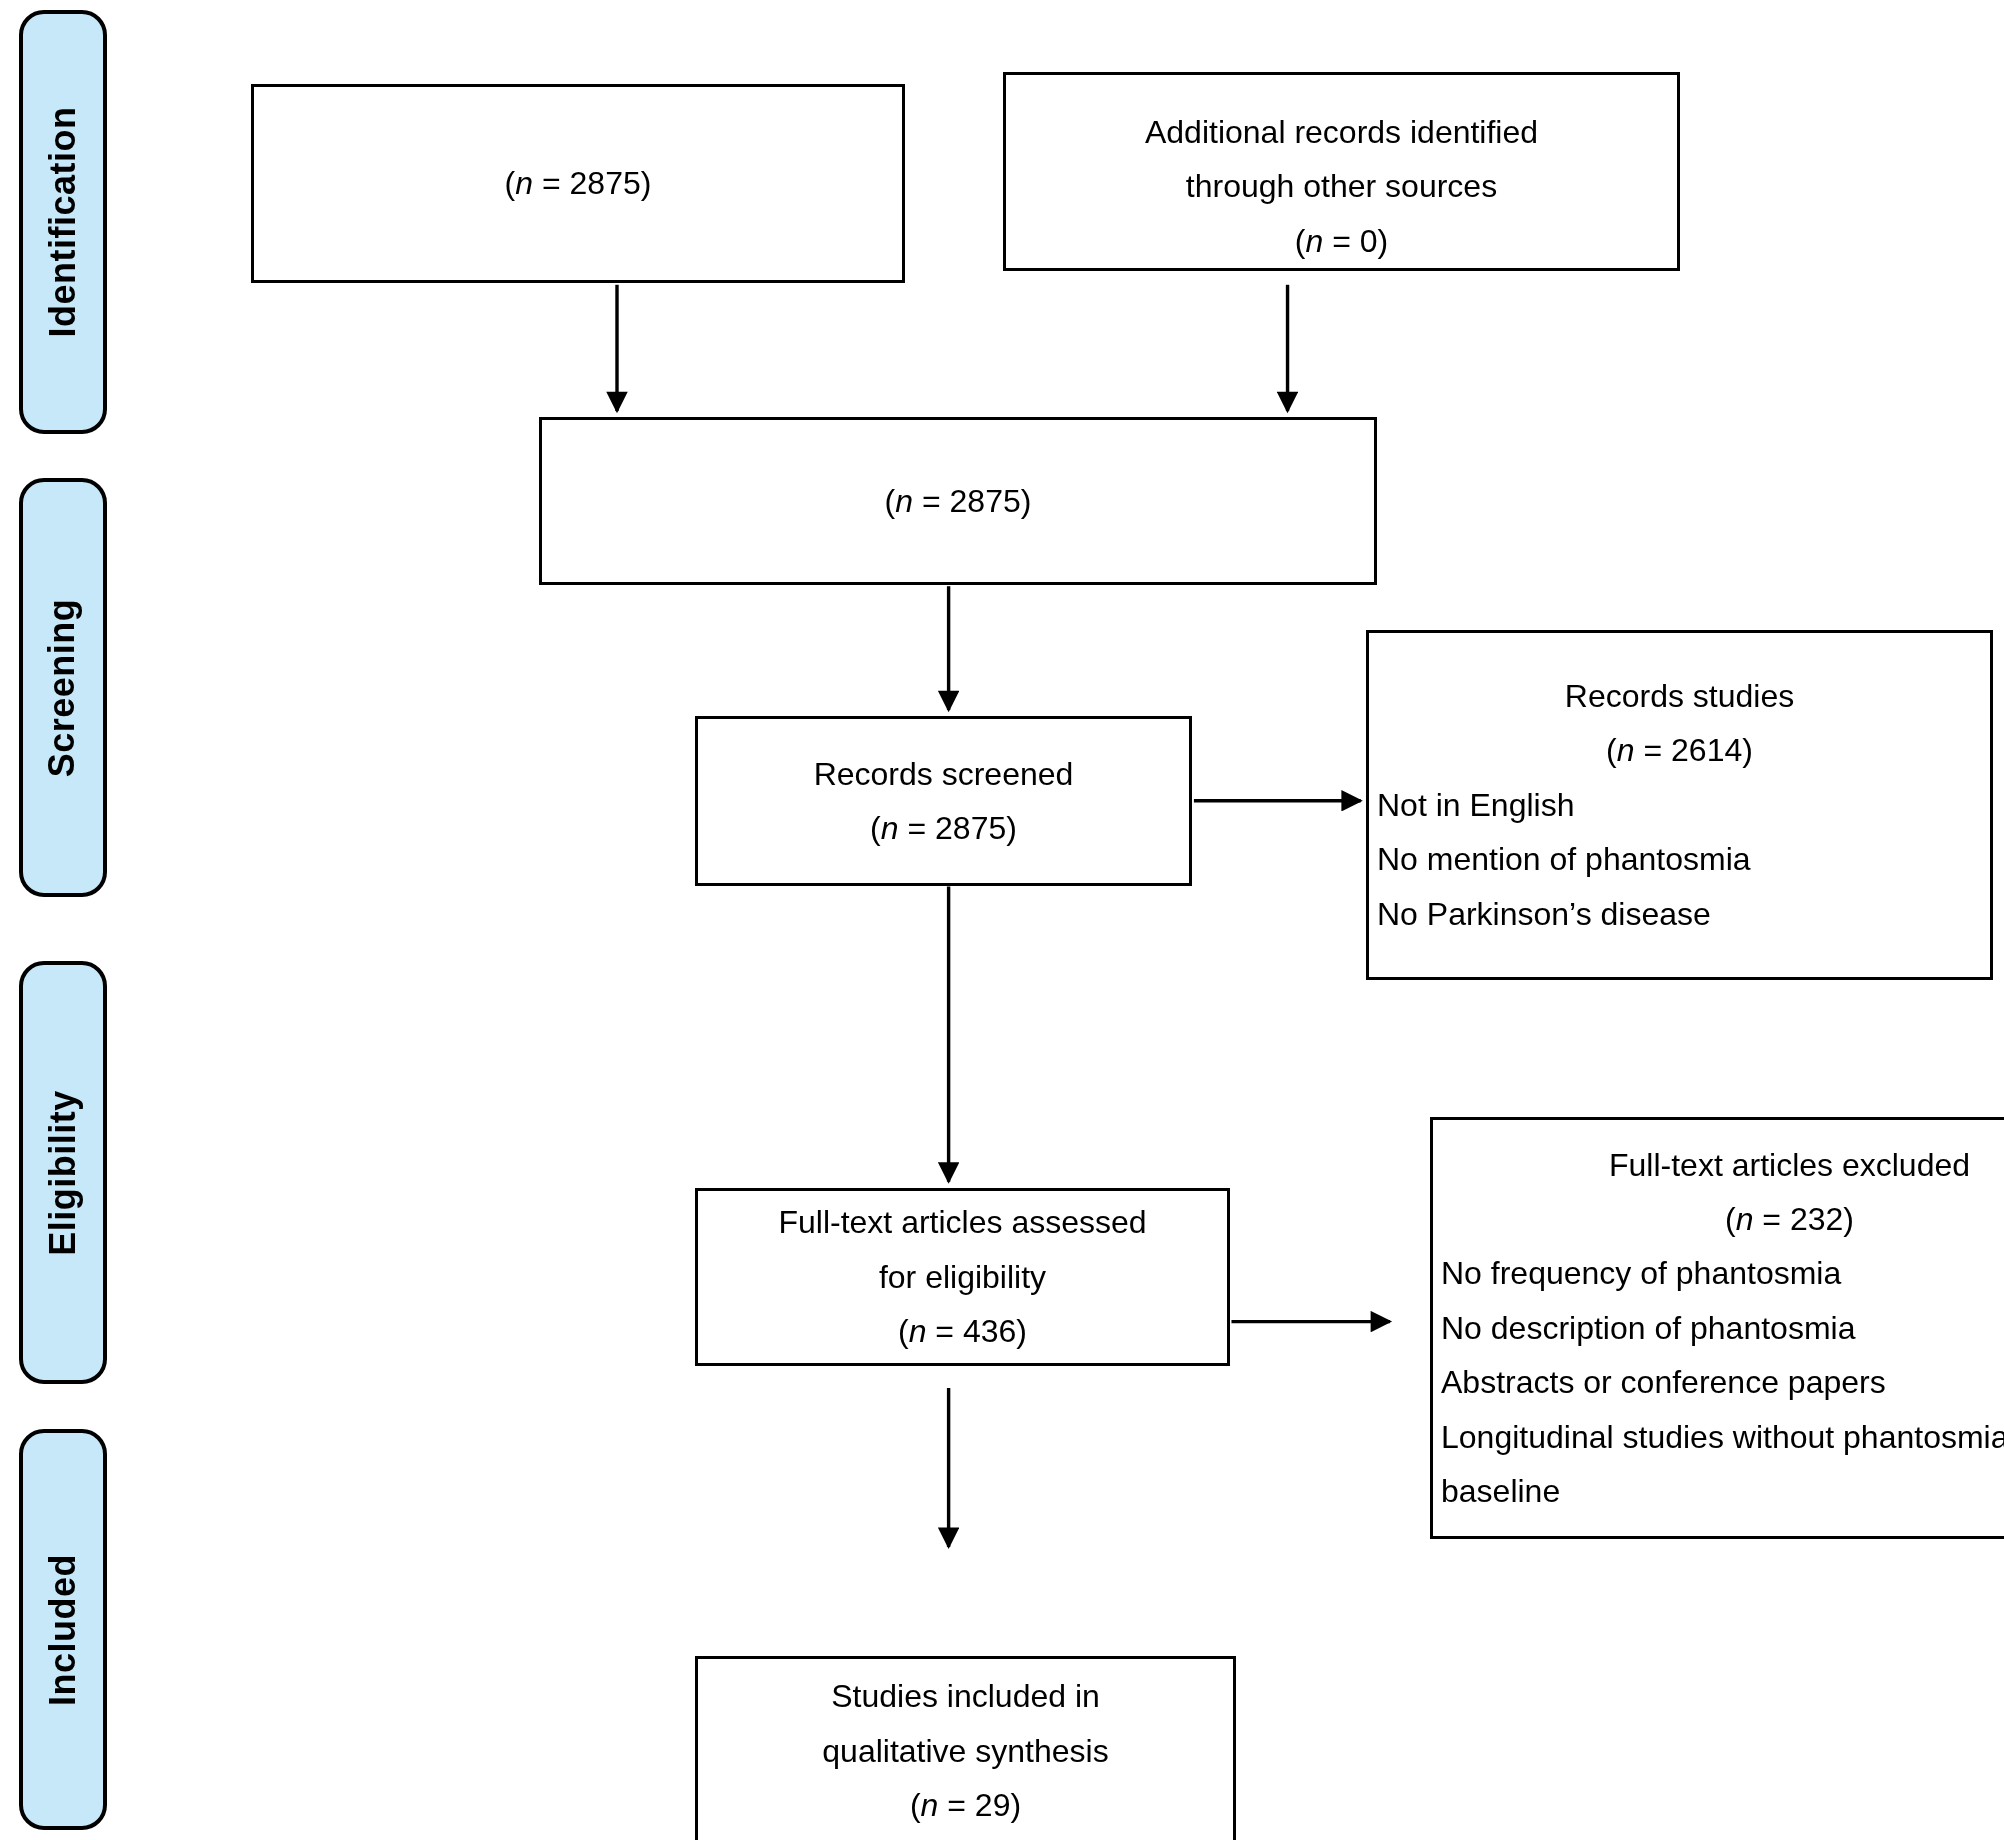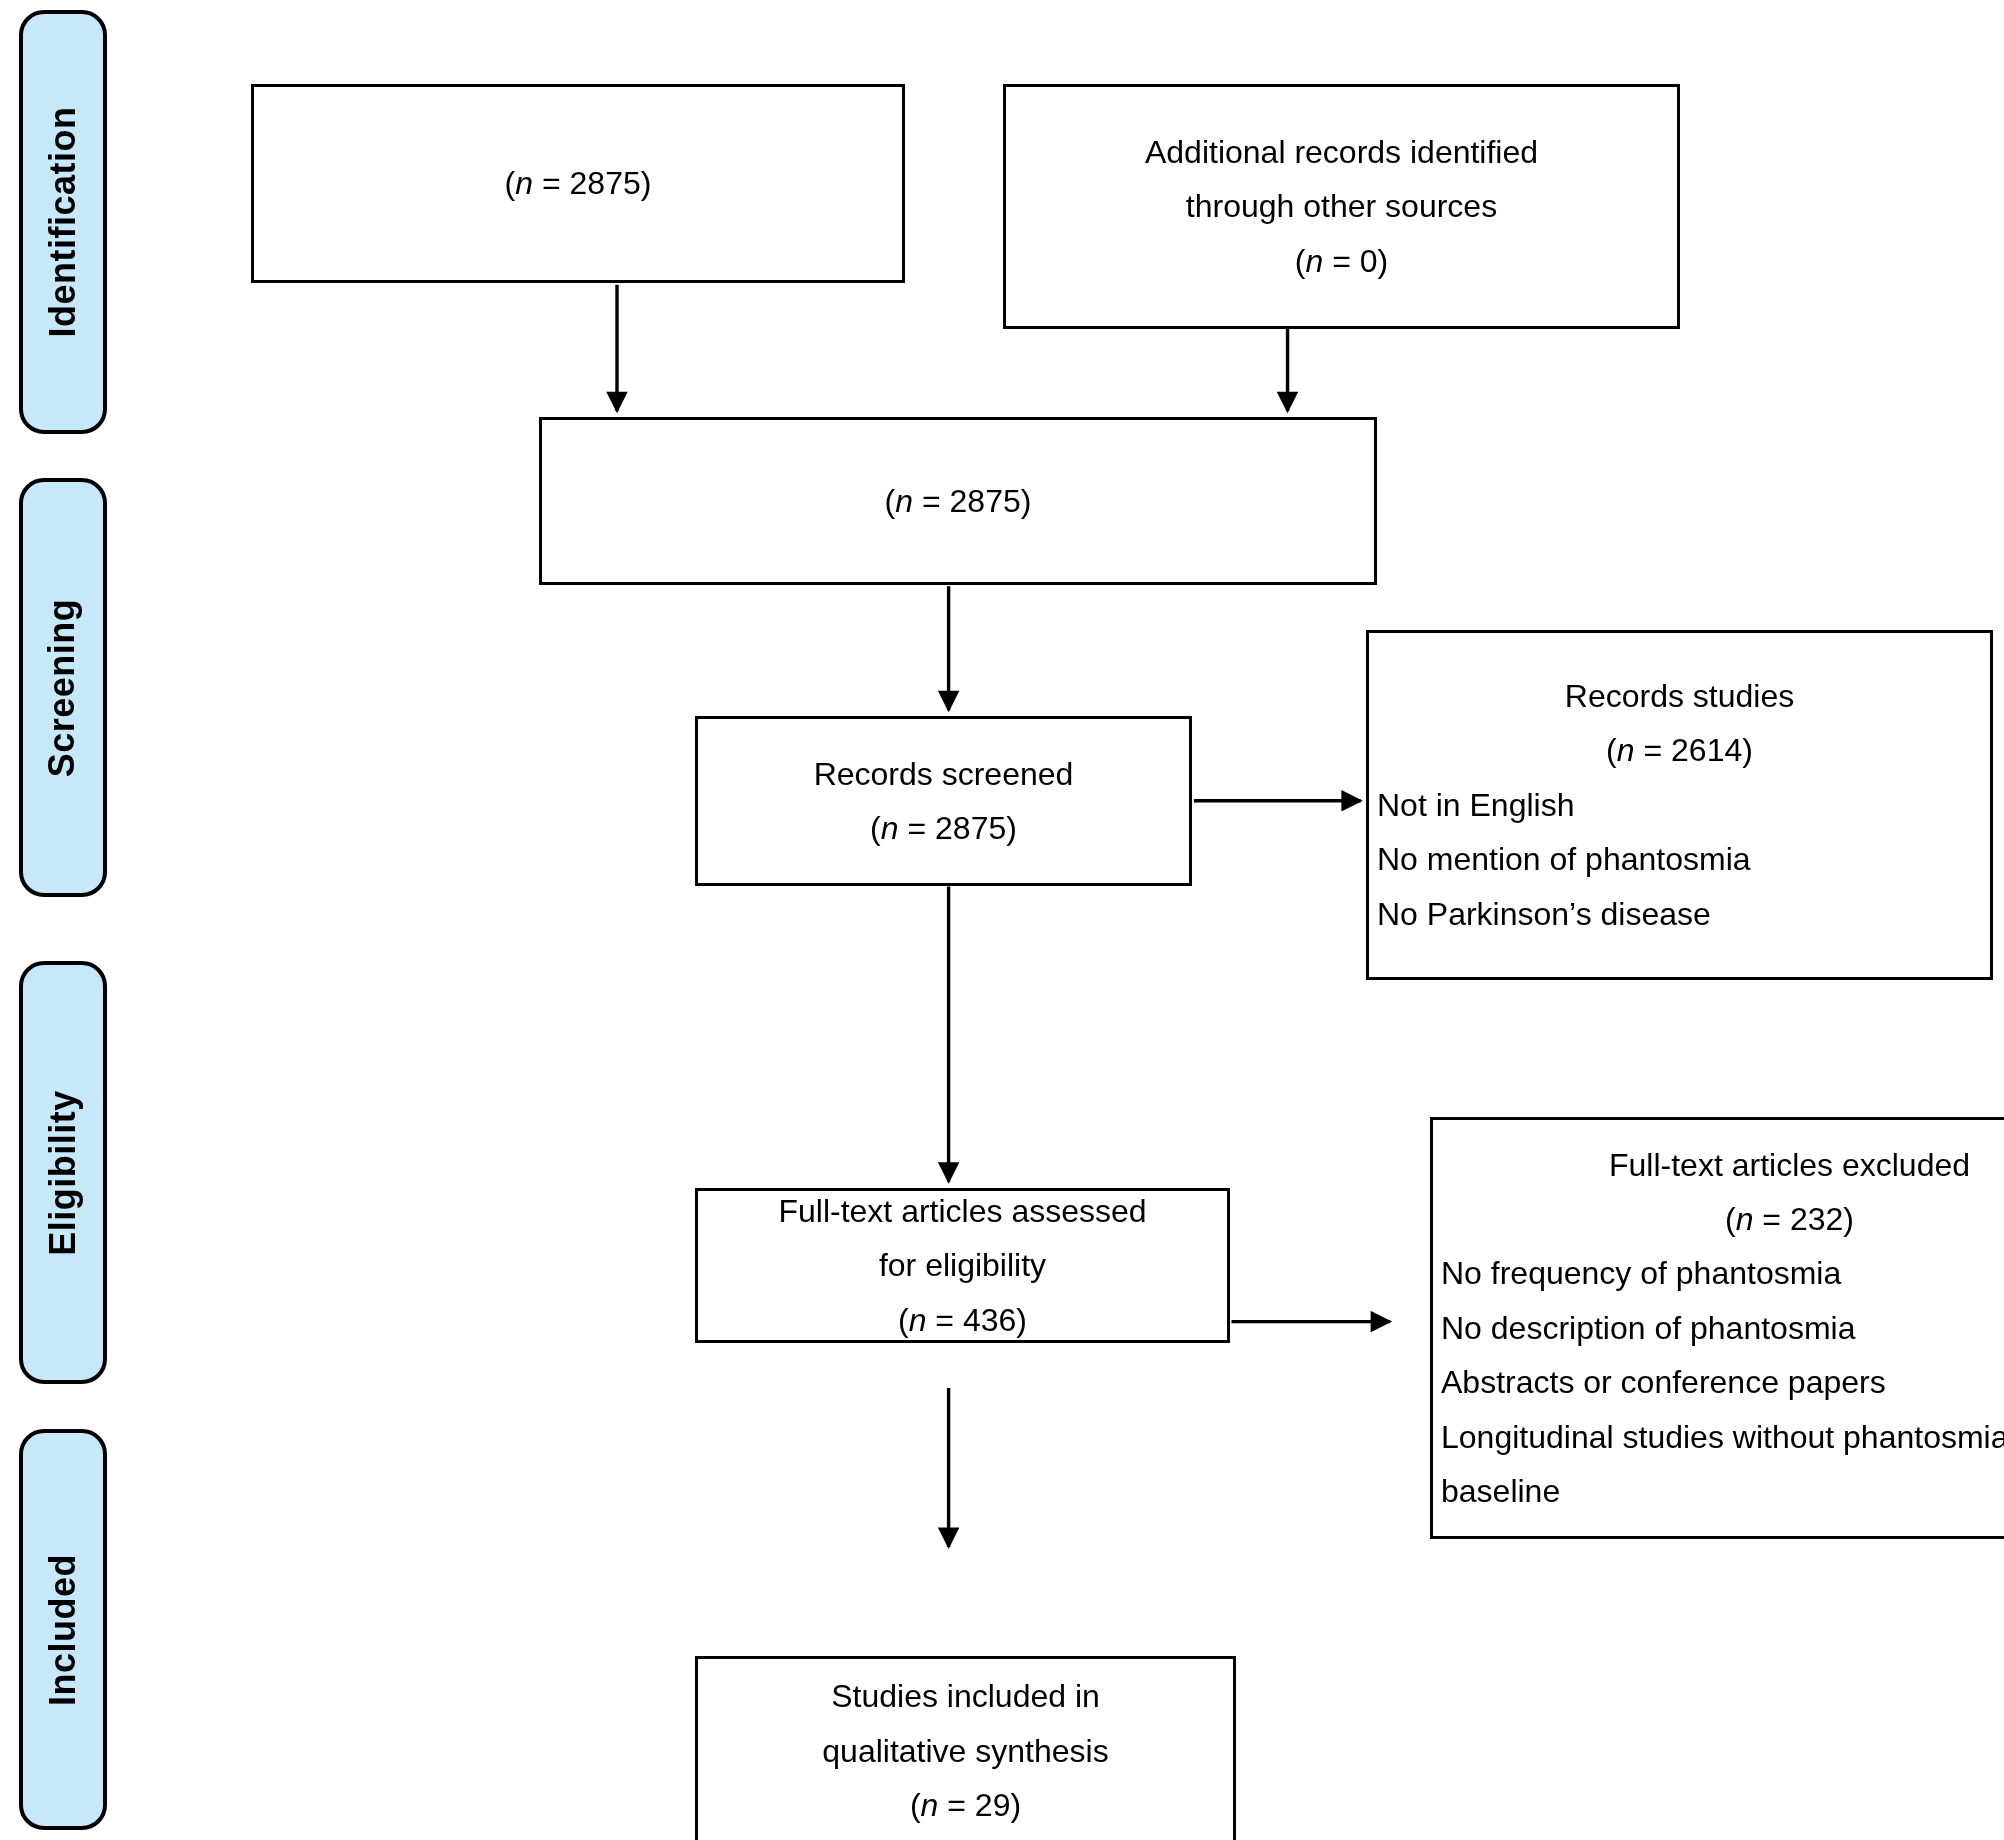--- a/index.html
+++ b/index.html
@@ -103,21 +103,21 @@
     <span class="stage-text">Eligibility</span>
   </div>
   <div class="stage-label" style="left:18.5px; top:1429px; width:88px; height:401px;">
     <span class="stage-text">Included</span>
   </div>
 
   <div class="flow-box" style="left:251px; top:84px; width:654px; height:199px;">
     <div class="box-n"><span>(</span><span class="n-italic">n</span><span> = 2875)</span></div>
   </div>
 
-  <div class="flow-box" style="left:1003px; top:84px; width:677px; height:245px;">
+  <div class="flow-box" style="left:1003px; top:72px; width:677px; height:199px;justify-content:flex-end;">
     <div class="box-title">Additional records identified
 through other sources</div>
     <div class="box-n"><span>(</span><span class="n-italic">n</span><span> = 0)</span></div>
   </div>
 
   <div class="flow-box" style="left:539px; top:417px; width:838px; height:168px;">
     <div class="box-n"><span>(</span><span class="n-italic">n</span><span> = 2875)</span></div>
   </div>
 
   <div class="flow-box" style="left:695px; top:716px; width:497px; height:170px;">
@@ -126,21 +126,21 @@
   </div>
 
   <div class="flow-box" style="left:1366px; top:630px; width:627px; height:350px;">
     <div class="box-title">Records studies</div>
     <div class="box-n"><span>(</span><span class="n-italic">n</span><span> = 2614)</span></div>
     <div class="box-reasons">Not in English
 No mention of phantosmia
 No Parkinson’s disease</div>
   </div>
 
-  <div class="flow-box" style="left:695px; top:1188px; width:535px; height:155px;">
+  <div class="flow-box" style="left:695px; top:1188px; width:535px; height:178px;">
     <div class="box-title">Full-text articles assessed
 for eligibility</div>
     <div class="box-n"><span>(</span><span class="n-italic">n</span><span> = 436)</span></div>
   </div>
 
   <div class="flow-box" style="left:1430px; top:1117px; width:719px; height:422px;">
     <div class="box-title">Full-text articles excluded</div>
     <div class="box-n"><span>(</span><span class="n-italic">n</span><span> = 232)</span></div>
     <div class="box-reasons">No frequency of phantosmia
 No description of phantosmia

